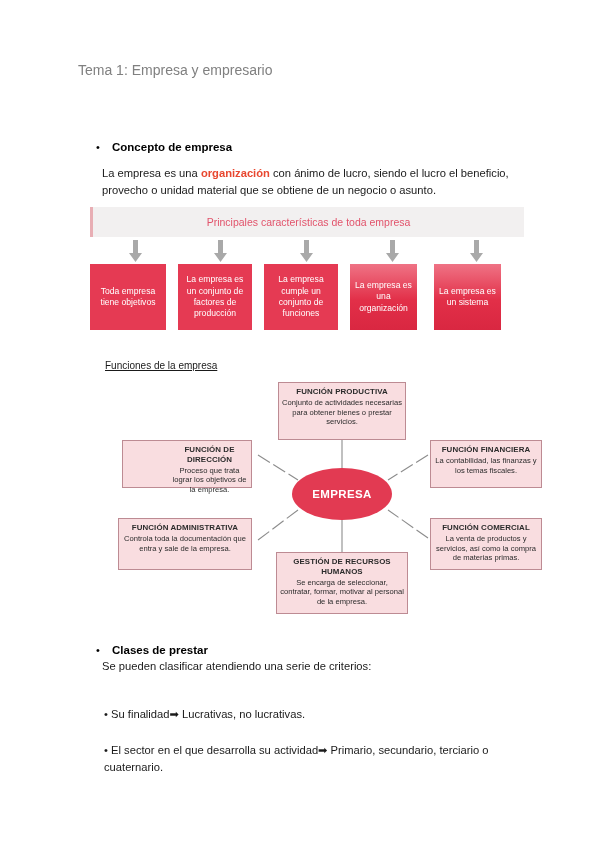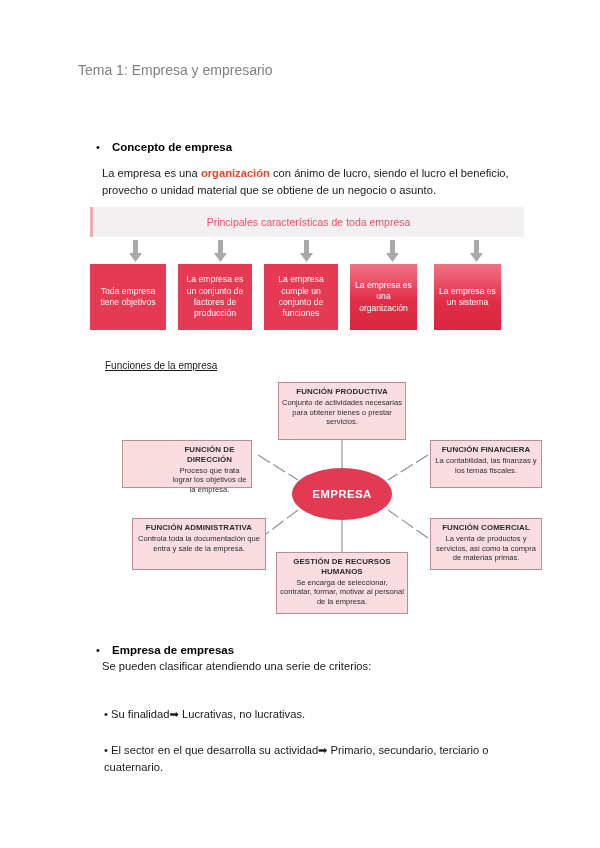--- a/index.html
+++ b/index.html
@@ -277,41 +277,41 @@
     <div class="pinkbox" style="left:22px; top:60px; width:130px; height:48px;padding-left:48px;">
       <span class="bt">FUNCIÓN DE DIRECCIÓN</span>
       <span>Proceso que trata lograr los objetivos de la empresa.</span>
     </div>
 
     <div class="pinkbox" style="left:330px; top:60px; width:112px; height:48px;">
       <span class="bt">FUNCIÓN FINANCIERA</span>
       <span>La contabilidad, las finanzas y los temas fiscales.</span>
     </div>
 
-    <div class="pinkbox" style="left:32px; top:138px; width:134px; height:52px;">
+    <div class="pinkbox" style="left:18px; top:138px; width:134px; height:52px;">
       <span class="bt">FUNCIÓN ADMINISTRATIVA</span>
       <span>Controla toda la documentación que entra y sale de la empresa.</span>
     </div>
 
     <div class="pinkbox" style="left:330px; top:138px; width:112px; height:52px;">
       <span class="bt">FUNCIÓN COMERCIAL</span>
       <span>La venta de productos y servicios, así como la compra de materias primas.</span>
     </div>
 
     <div class="pinkbox" style="left:176px; top:172px; width:132px; height:62px;">
       <span class="bt">GESTIÓN DE RECURSOS HUMANOS</span>
       <span>Se encarga de seleccionar, contratar, formar, motivar al personal de la empresa.</span>
     </div>
 
     <div class="ellipse">EMPRESA</div>
   </div>
 
   <div class="bullet-row" style="left:96px; top:643px;">
     <span class="bullet-dot">•</span>
-    <span class="bullet-head">Empresa de empresas</span>
+    <span class="bullet-head">Clases de prestar</span>
   </div>
 
   <div class="para" style="left:102px; top:658px; width:420px;">Se pueden clasificar atendiendo una serie de criterios:</div>
 
   <div class="sub-line" style="left:104px; top:706px; width:420px;">• Su finalidad➡ Lucrativas, no lucrativas.</div>
 
   <div class="sub-line" style="left:104px; top:742px; width:420px;">• El sector en el que desarrolla su actividad➡ Primario, secundario, terciario o cuaternario.</div>
 
 </div>
 

